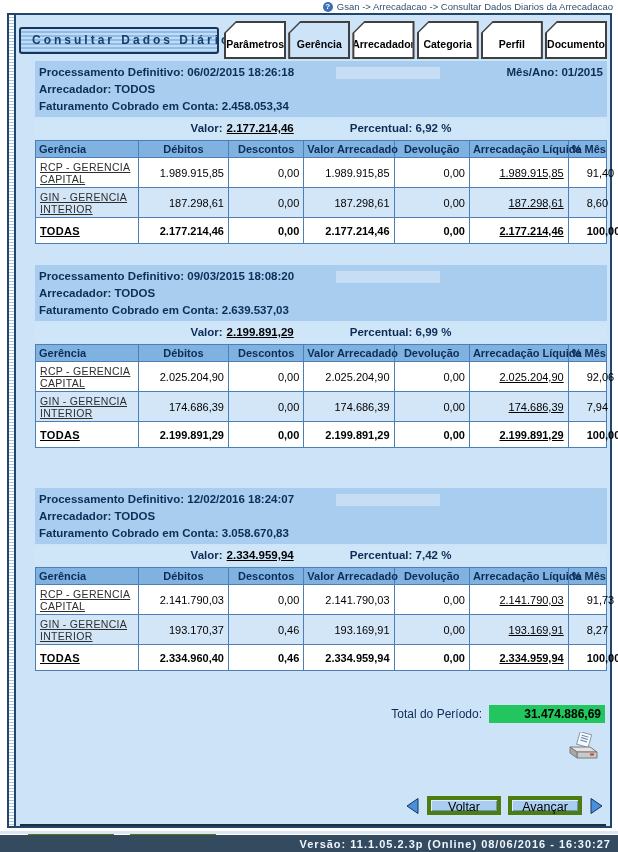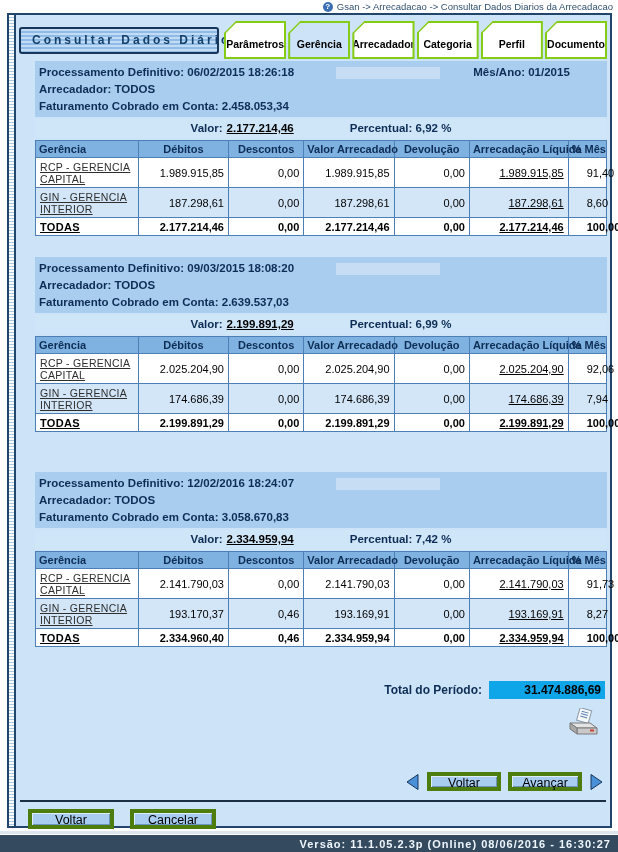--- a/index.html
+++ b/index.html
@@ -17,57 +17,57 @@
   .panel-edge { width:7px; background:repeating-linear-gradient(180deg,#ffffff 0 2px,#a9c8e4 2px 3px); border-right:2px solid #22456b; }
   .panel-body { flex:1; position:relative; padding:0 3px; }
 
   
   .header-row { display:flex; align-items:flex-end; height:44px; }
   .title-bar { width:200px; height:27px; align-self:center; margin-top:6px;
     background:repeating-linear-gradient(180deg,#c3dcf4 0 2px,#8fbbe8 2px 4px);
     border:2px solid #16365c; border-radius:3px; color:#14406b; font-weight:bold; font-size:12px;
     letter-spacing:3px; display:flex; align-items:center; padding-left:11px; white-space:nowrap; }
   .tabs { flex:1; display:flex; gap:2px; margin-left:5px; }
-  .tab { position:relative; flex:1; height:38px; background:#84cc16; cursor:pointer;
+  .tab { position:relative; flex:1; height:38px; background:#404040; cursor:pointer;
     clip-path:polygon(0 12px,12px 0,100% 0,100% 100%,0 100%); }
   .tab-face { position:absolute; inset:2px; background:#ffffff;
     clip-path:polygon(0 10px,10px 0,100% 0,100% 100%,0 100%);
     display:flex; align-items:center; justify-content:center; text-align:center;
     font-size:10.5px; font-weight:bold; color:#000; padding-top:7px; }
   .tab.active .tab-face { background:#cde3f7; }
 
   
   .section { margin:2px 0 0 16px; }
   .sec-gap2 { margin-top:21px; }
   .sec-gap3 { margin-top:40px; }
   .sec-info { background:#a9cdef; padding:3px 4px 2px 4px; font-size:11.5px; font-weight:bold; color:#0d2d56; }
   .sec-info-row { display:flex; align-items:center; line-height:17px; white-space:nowrap; }
   .sec-spacer { width:104px; height:12px; background:#c6ddf3; margin-left:42px; }
-  .sec-right { flex:1; text-align:center; }
+  .sec-right { flex:1; text-align:right; }
   .valor-row { background:#cfe5f8; text-align:center; font-size:11.5px; font-weight:bold; color:#0d2d56; padding:3px 0 4px 0; margin-top:2px; }
   .valor-num { color:#000; text-decoration:underline; margin-left:4px; }
   .pct-gap { display:inline-block; width:56px; }
 
   
   table.data { width:100%; border-collapse:collapse; table-layout:fixed; margin-top:2px; }
   table.data th { background:#7fb2e0; color:#0d2d56; font-size:11px; font-weight:bold; border:1px solid #4c7fb5; padding:2px 3px; text-align:center; white-space:nowrap; }
   table.data th.h-ger { text-align:left; }
   table.data td { background:#fff; border:1px solid #4c7fb5; font-size:11px; color:#000; padding:2px 4px; vertical-align:middle; }
   table.data tr.alt td { background:#d3e6f8; }
   table.data td.num { text-align:right;padding-left:18px; }
   table.data tr.rowtall td { height:30px; }
-  table.data tr.total td { font-weight:bold; height:18px; }
+  table.data tr.total td { font-weight:bold; height:26px; }
   a.glink { color:#2e2e2e; text-decoration:underline; font-size:10.5px; letter-spacing:0.3px; cursor:pointer; }
   a.vlink { color:#000; text-decoration:underline; cursor:pointer; }
   tr.total a.glink { color:#000; font-size:11px; }
 
   
   .total-row { display:flex; justify-content:flex-end; align-items:center; margin-top:34px; padding-right:2px; }
-  .total-label { font-size:12px; font-weight:bold; color:#0d2d56; margin-right:7px; }
-  .total-value { width:116px; background:#0ea5e9; font-size:12px; font-weight:bold; color:#000; text-align:right; padding:2px 4px; }
+  .total-label { font-size:12px; font-weight:normal; color:#0d2d56; margin-right:7px; }
+  .total-value { width:116px; background:#22c55e; font-size:12px; font-weight:bold; color:#000; text-align:right; padding:2px 4px; }
   .printer-row { display:flex; justify-content:flex-end; margin-top:9px; padding-right:7px; }
   .printer-btn { cursor:pointer; }
   .pagination-row { display:flex; justify-content:flex-end; align-items:center; gap:7px; margin-top:30px; padding-right:3px; }
   .btn { background:#a9cdf0; border:4px solid #4d7c0f; box-shadow:inset 1px 1px 0 #ddedfb, inset -1px -1px 0 #6d95bf; font-size:12.5px; color:#000; text-align:center; font-family:inherit; cursor:pointer; }
   .btn.nav { width:74px; height:19px; }
   .arrow { display:inline-flex; cursor:pointer; }
   .separator { border-top:2px solid #1c2e42; margin:9px 1px 0 1px; }
   .bottom-buttons { display:flex; gap:16px; margin:7px 0 0 9px; }
   .btn.big { width:86px; height:20px; }
 

